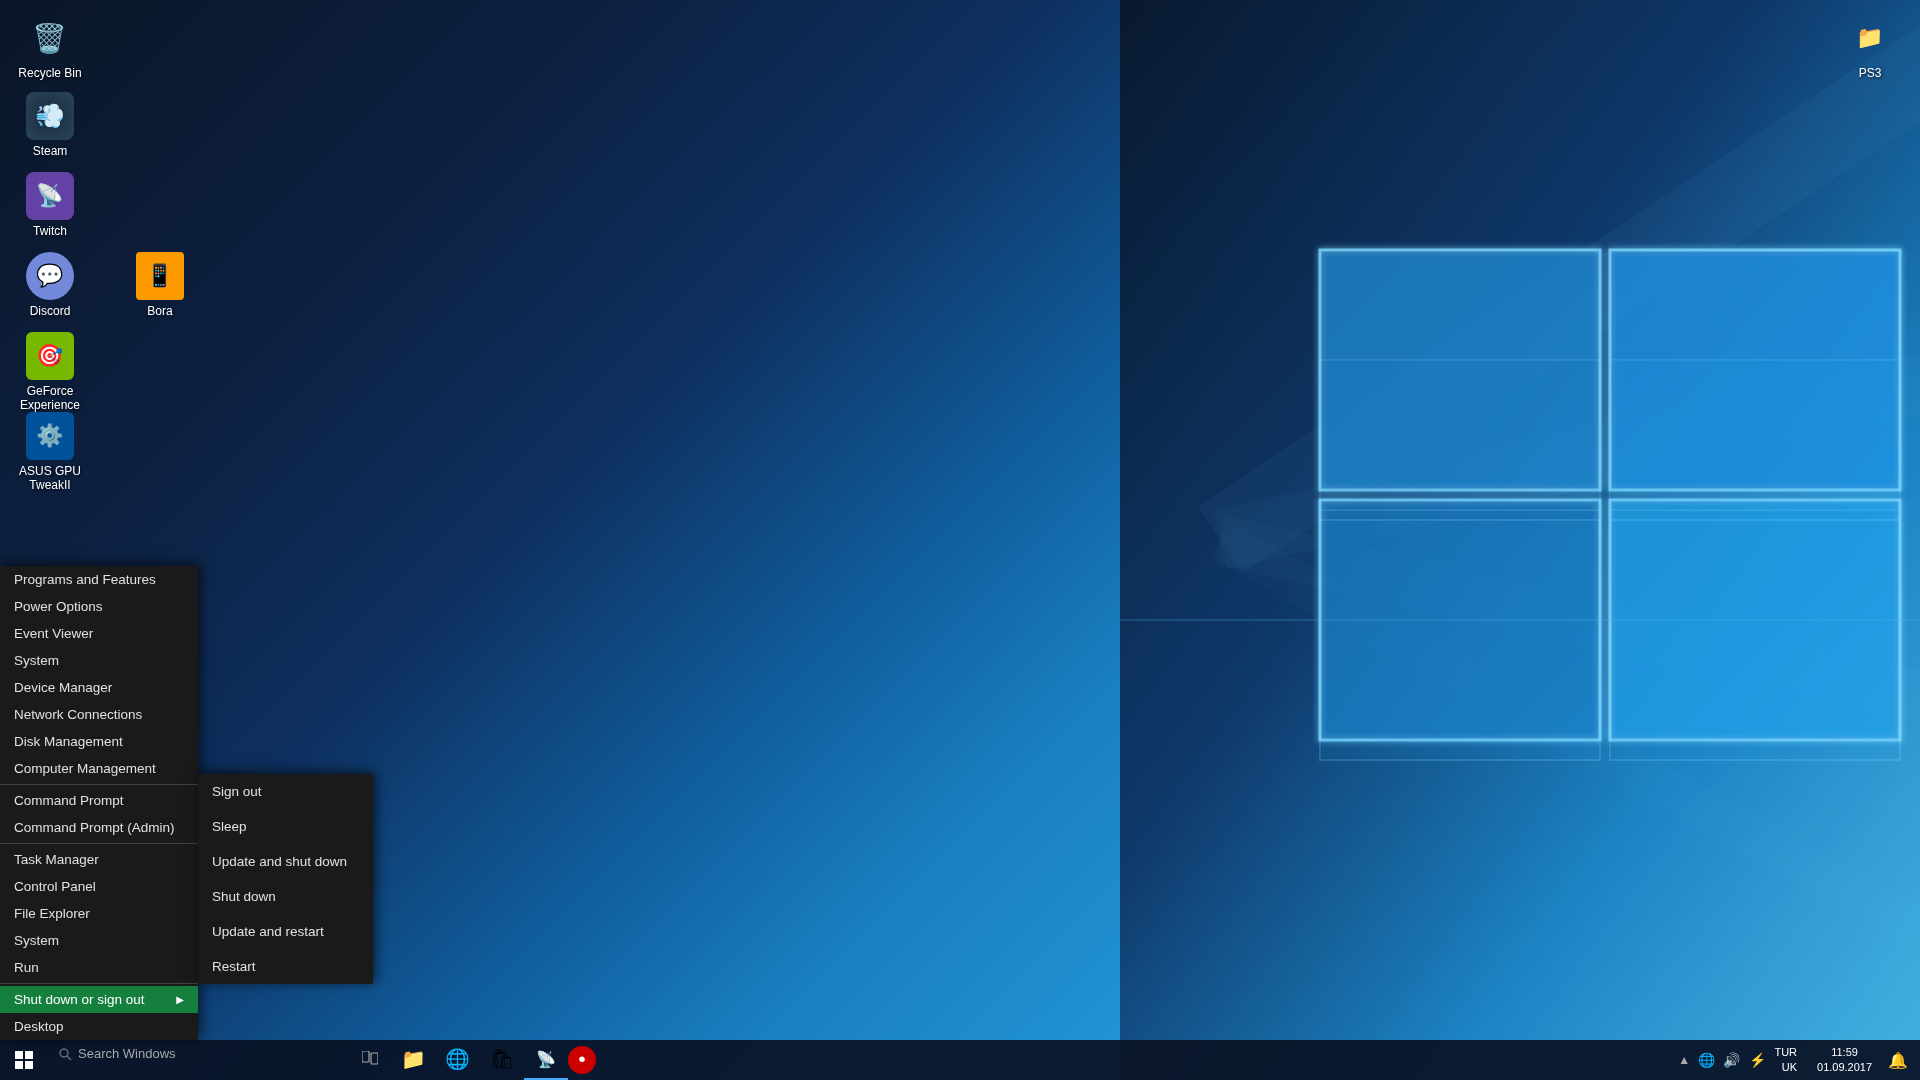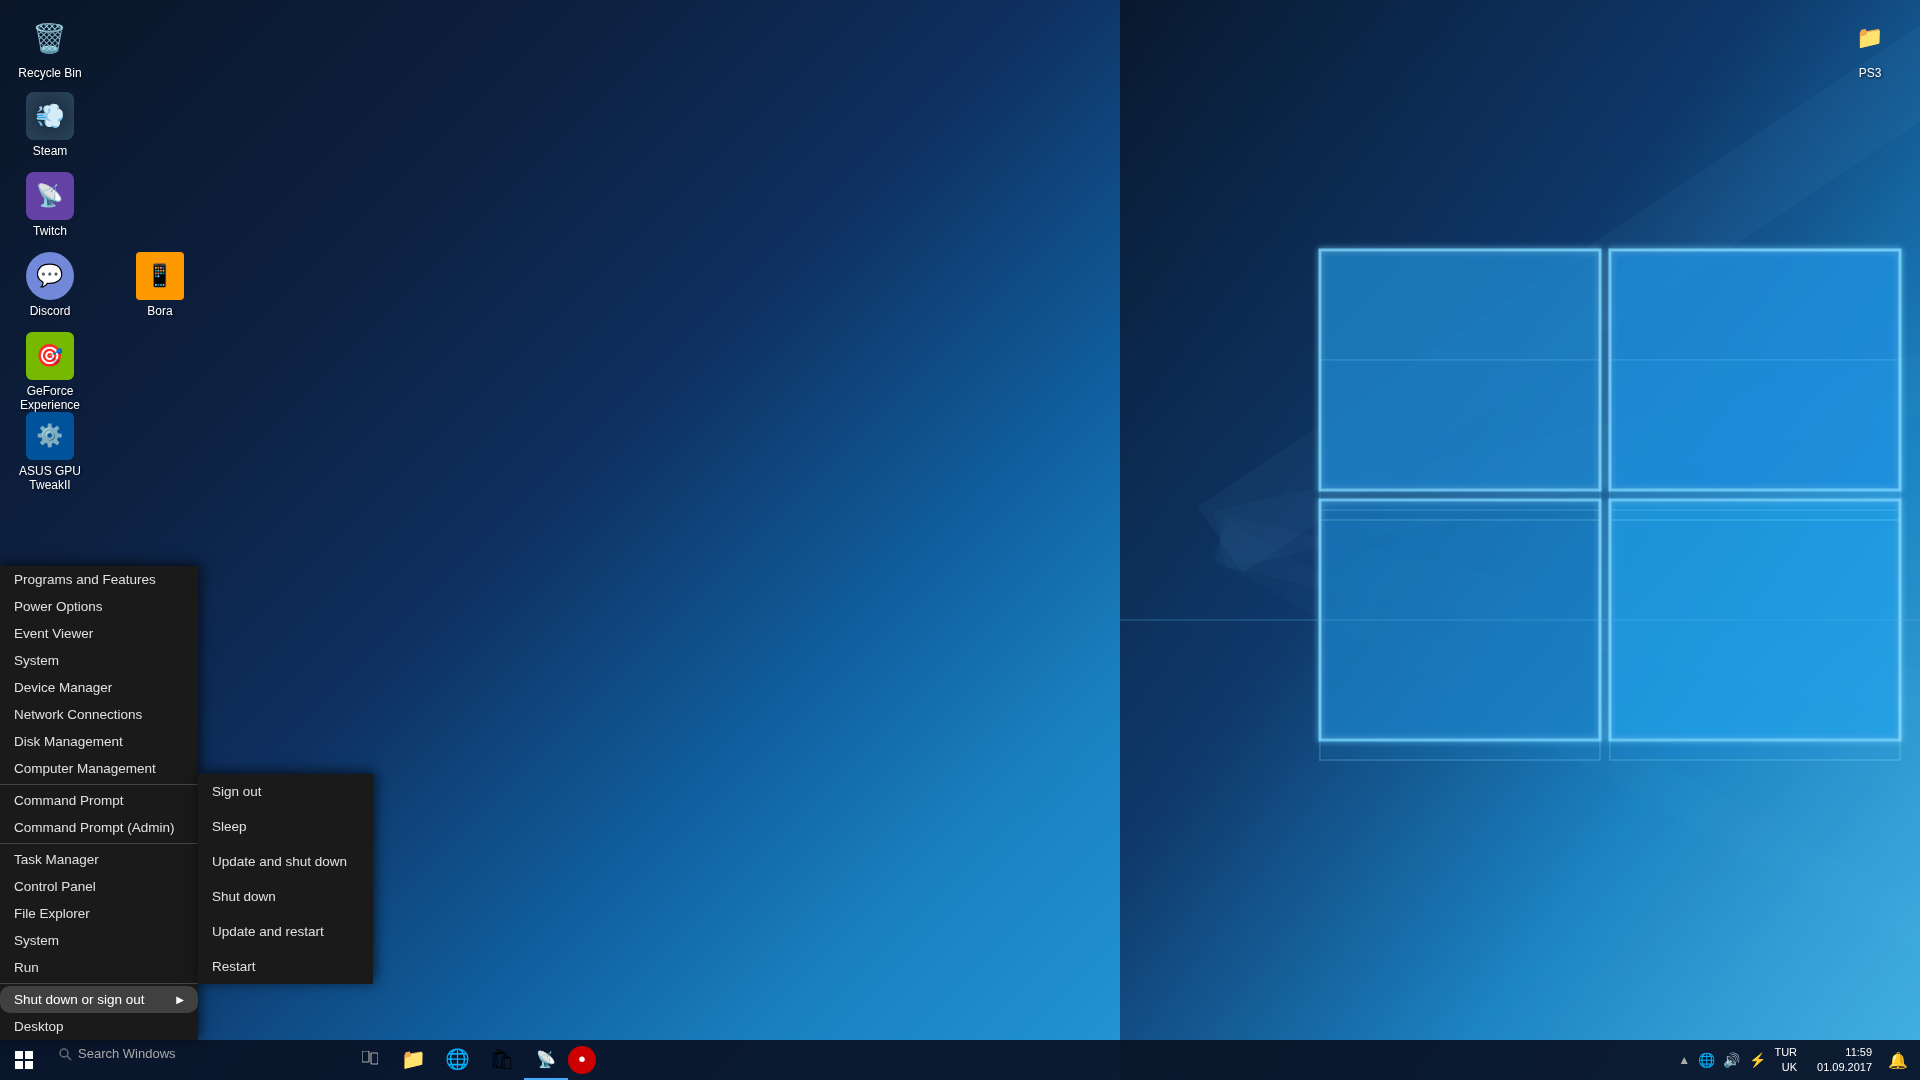--- a/index.html
+++ b/index.html
@@ -101,21 +101,21 @@
     .taskbar-sys {
       display: flex;
       align-items: center;
       gap: 8px;
       padding: 0 12px;
       height: 40px;
     }
     .taskbar-clock {
       display: flex;
       flex-direction: column;
-      align-items: flex-end;
+      align-items: center;
       font-size: 11px;
       color: white;
       padding: 0 8px;
       line-height: 1.4;
     }
     .taskbar-locale {
       display: flex;
       flex-direction: column;
       align-items: flex-end;
       font-size: 11px;
@@ -138,23 +138,22 @@
     }
     .context-menu-item {
       padding: 6px 14px;
       cursor: pointer;
       white-space: nowrap;
       display: flex;
       align-items: center;
       justify-content: space-between;
     }
     .context-menu-item.active {
-      background: #404040;
+      background: #15803d;
       color: white;
-      border-radius: 10px;
     }
     .chevron {
       font-size: 10px;
       margin-left: 6px;
     }
     .context-menu-separator {
       height: 1px;
       background: #444;
       margin: 2px 0;
     }

